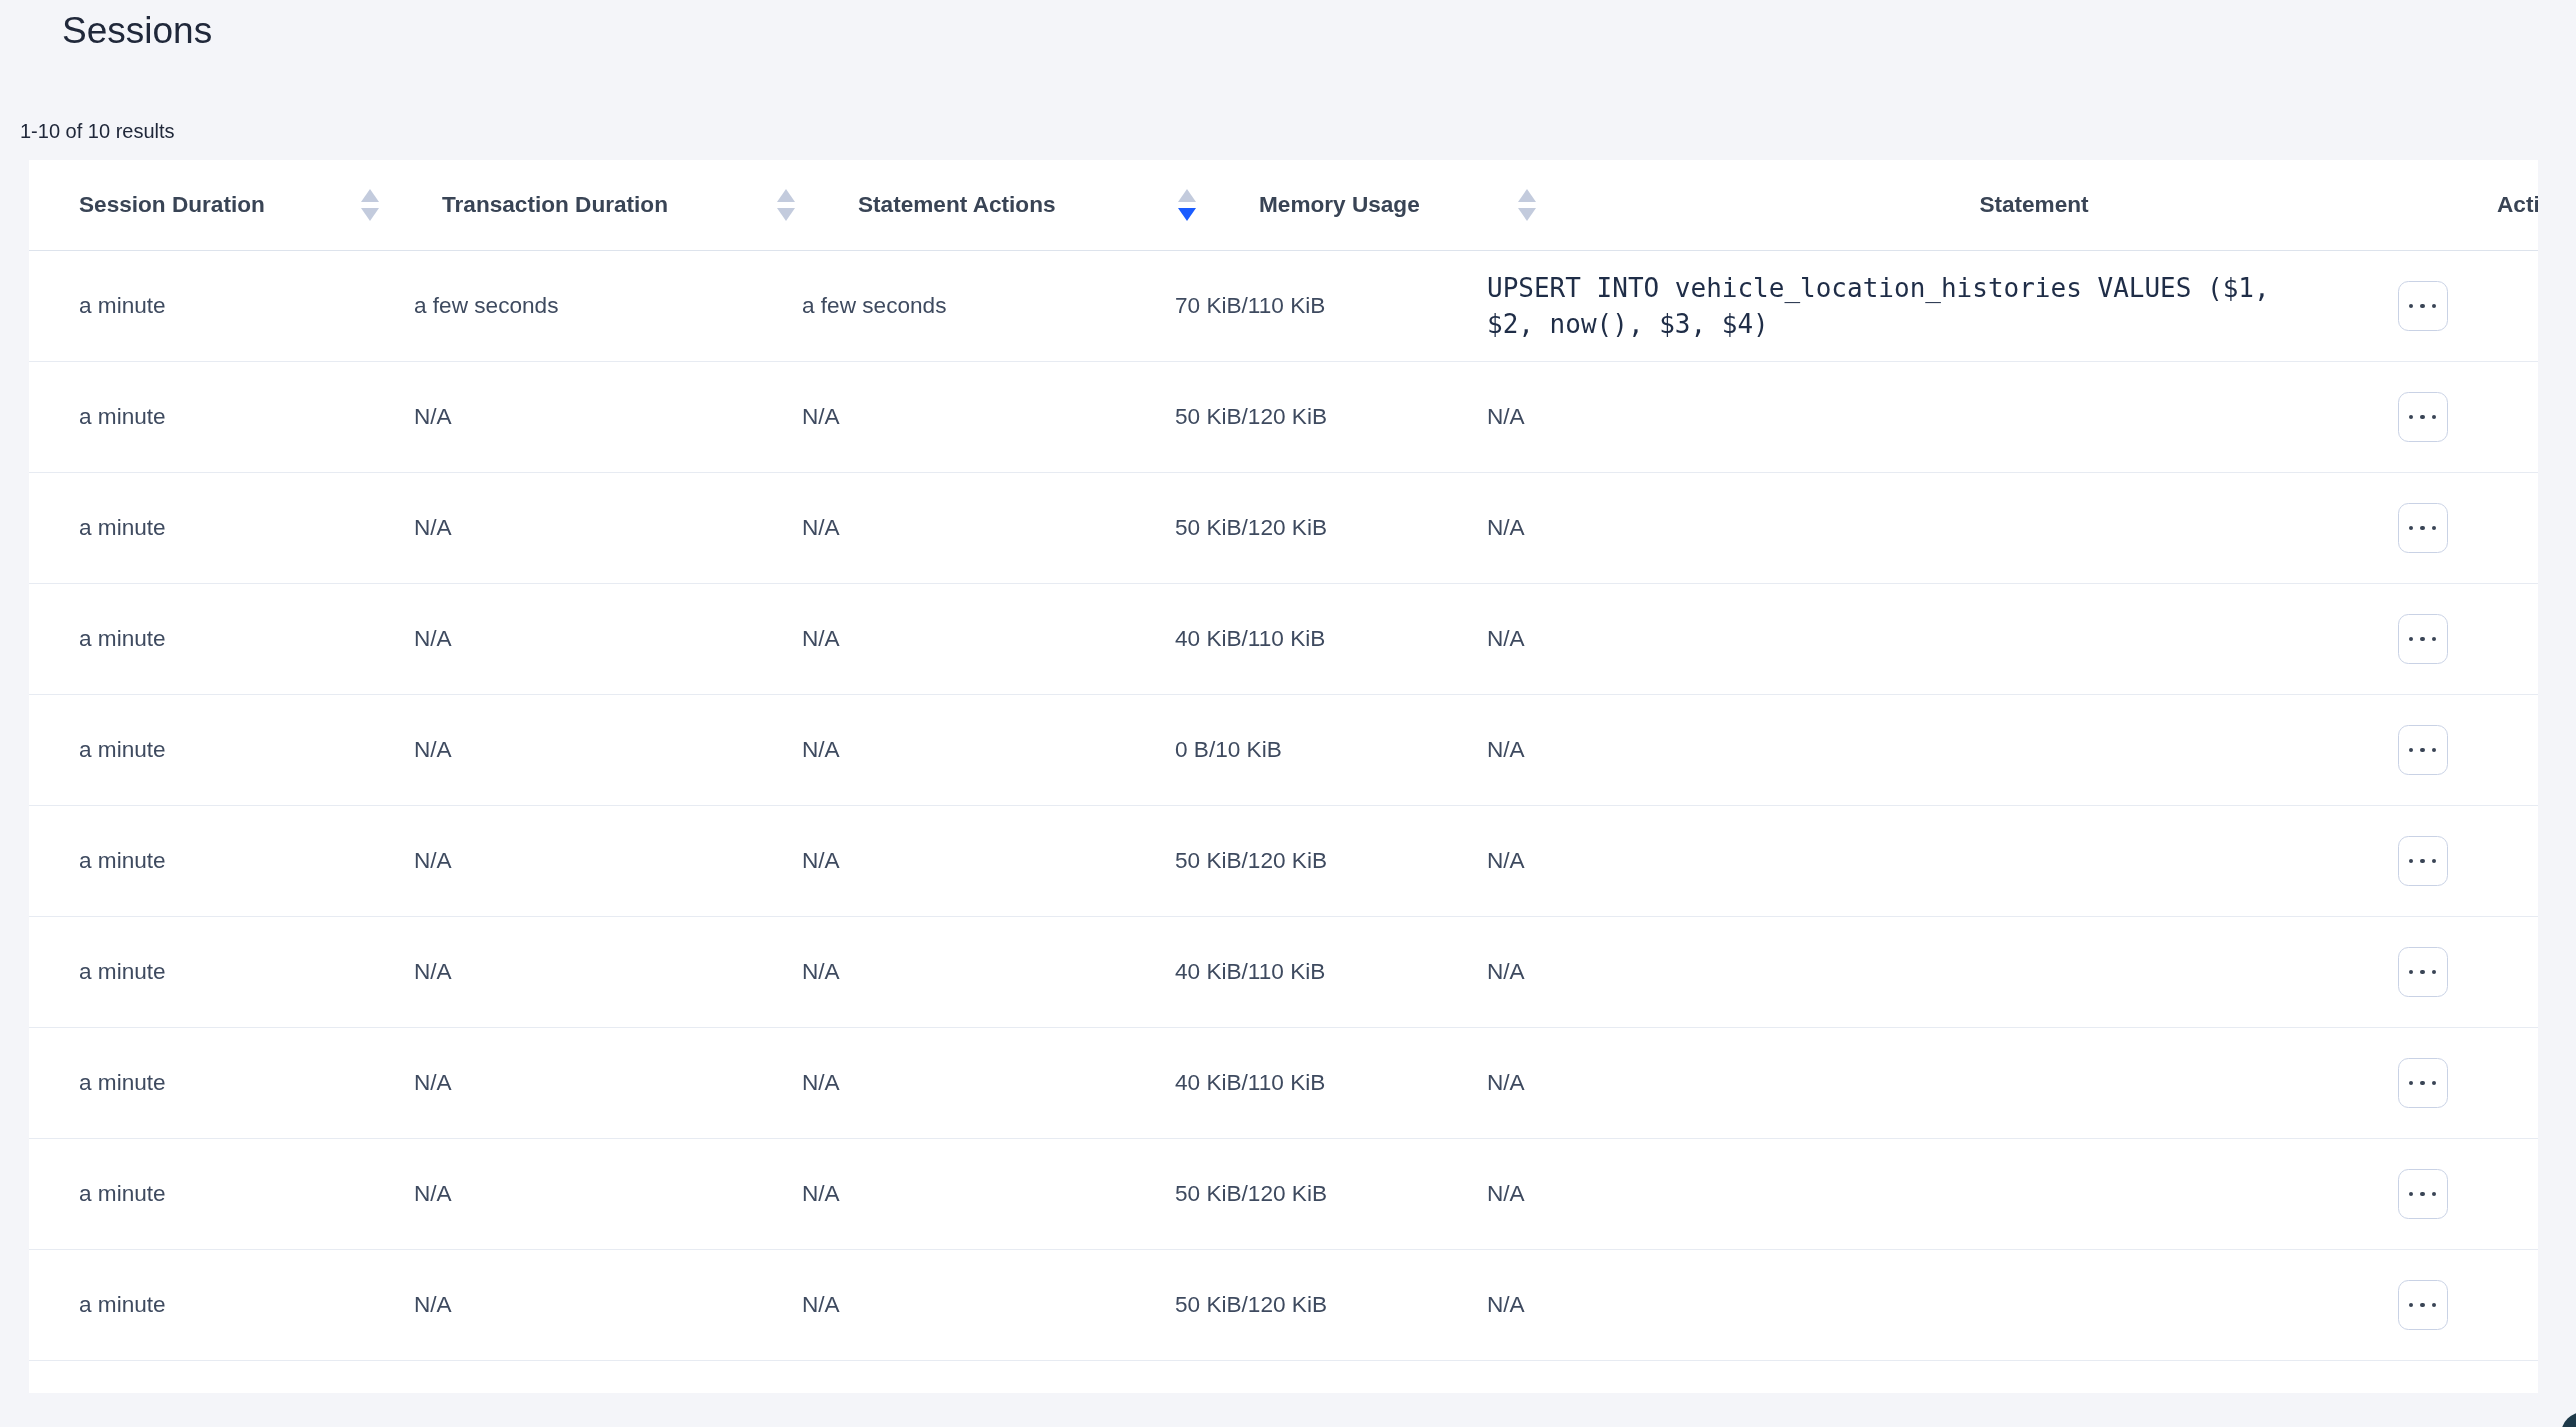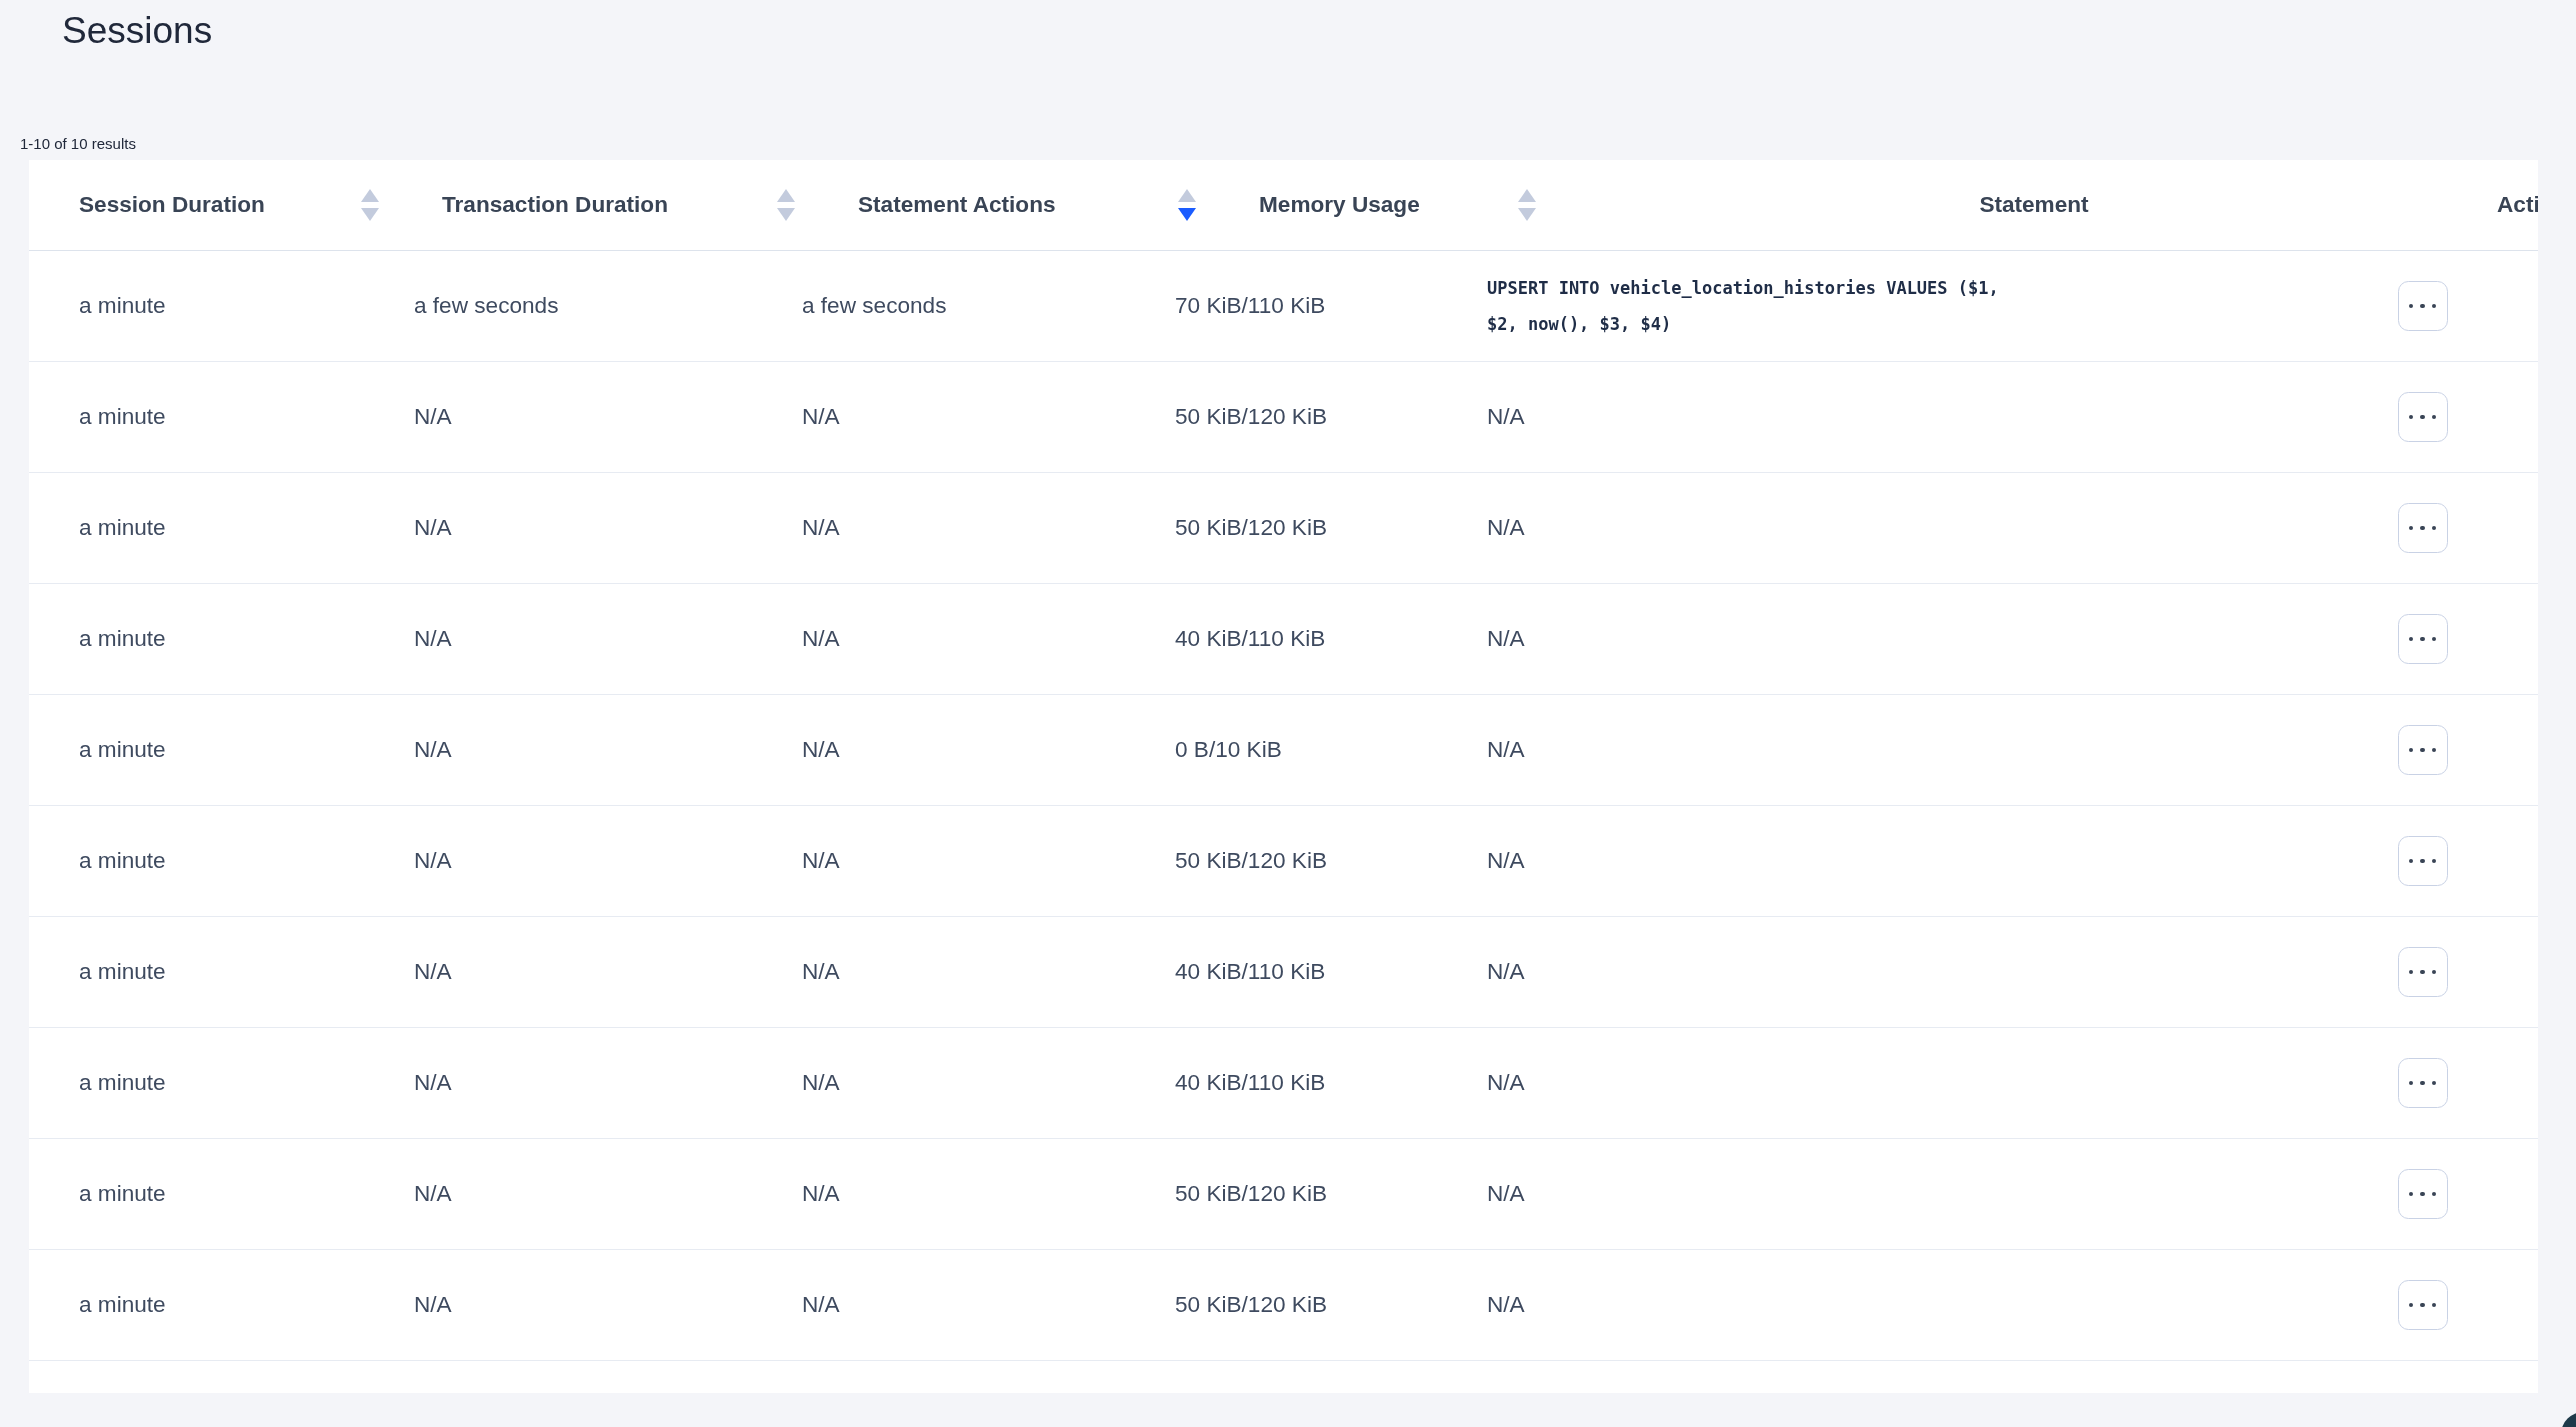--- a/index.html
+++ b/index.html
@@ -24,22 +24,22 @@
     color:var(--cell-color);
     position:relative;
   }
   .page-title{
     position:absolute;left:20px;top:10.4px;
     font-size:37px;line-height:42px;font-weight:500;
     color:var(--title-color);
     margin-left:42px;
   }
   .results-summary{
-    position:absolute;left:20px;top:132px;
-    font-size:15px;line-height:24px;font-weight:400;
+    position:absolute;left:20px;top:119px;
+    font-size:20px;line-height:24px;font-weight:400;
     color:var(--title-color);
   }
   .card{
     position:absolute;left:29px;top:160px;
     width:2509px;height:1233px;
     background:var(--card-bg);
     overflow:hidden;
   }
   .grid-cols{
     display:grid;
@@ -66,21 +66,21 @@
   .sort-desc .tri-down{border-top-color:var(--sort-active);}
   .table-row{
     min-height:111px;
     border-bottom:0.9px solid var(--divider);
     font-size:22.6px;font-weight:400;color:var(--cell-color);
     cursor:pointer;
   }
   .cell{padding-right:35px;overflow:hidden;}
   .sql-line{
     font-family:"DejaVu Sans Mono", monospace;
-    font-size:17px;line-height:36px;font-weight:700;
+    font-size:26px;line-height:36px;font-weight:400;
     color:var(--sql-color);
     white-space:pre;
   }
   .actions-cell{display:flex;justify-content:center;padding-right:0;}
   .ellipsis-button{
     width:50px;height:50px;
     background:var(--card-bg);
     border:0.9px solid var(--button-border);
     border-radius:10.4px;
     display:flex;align-items:center;justify-content:center;gap:7px;

